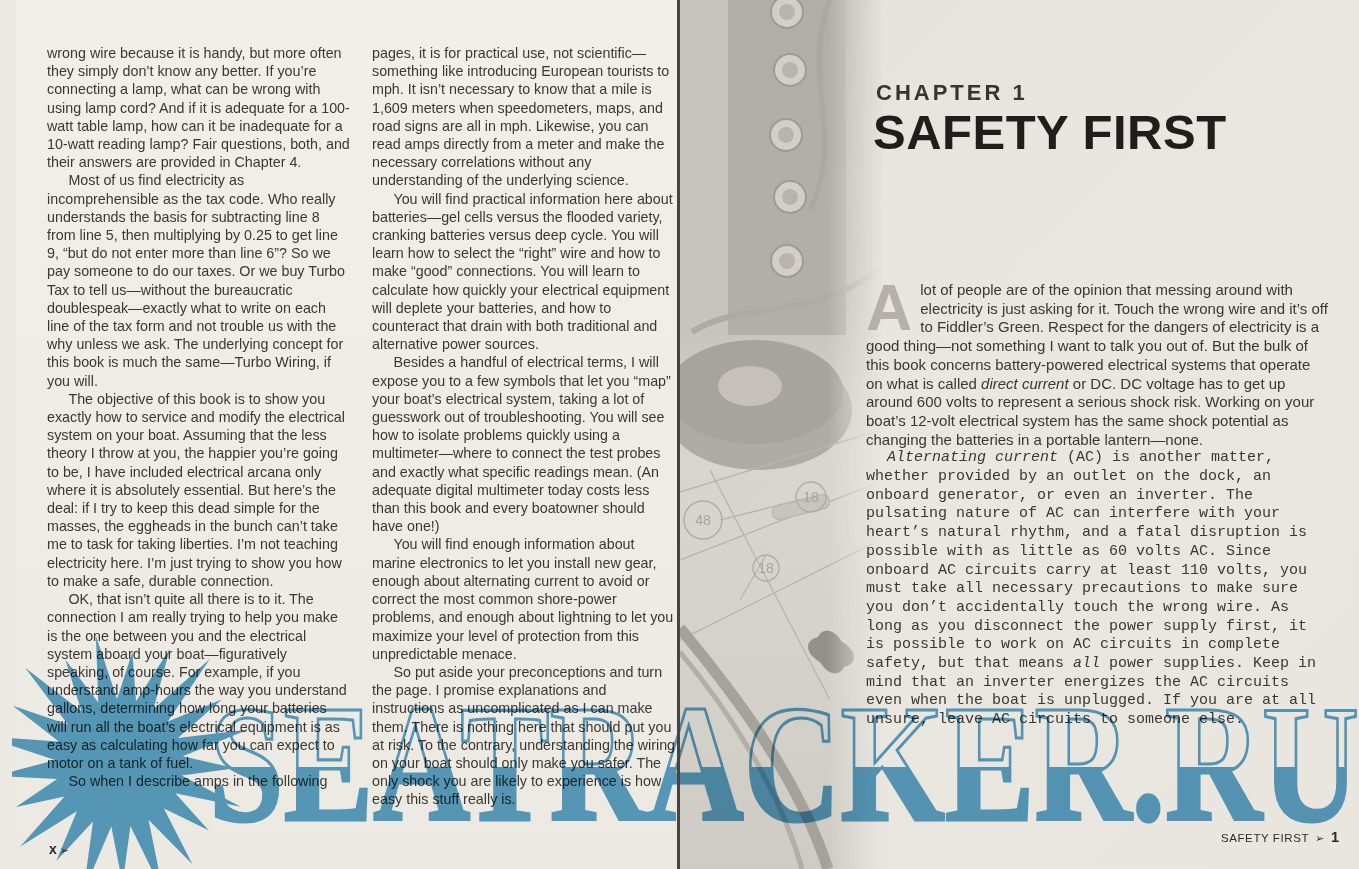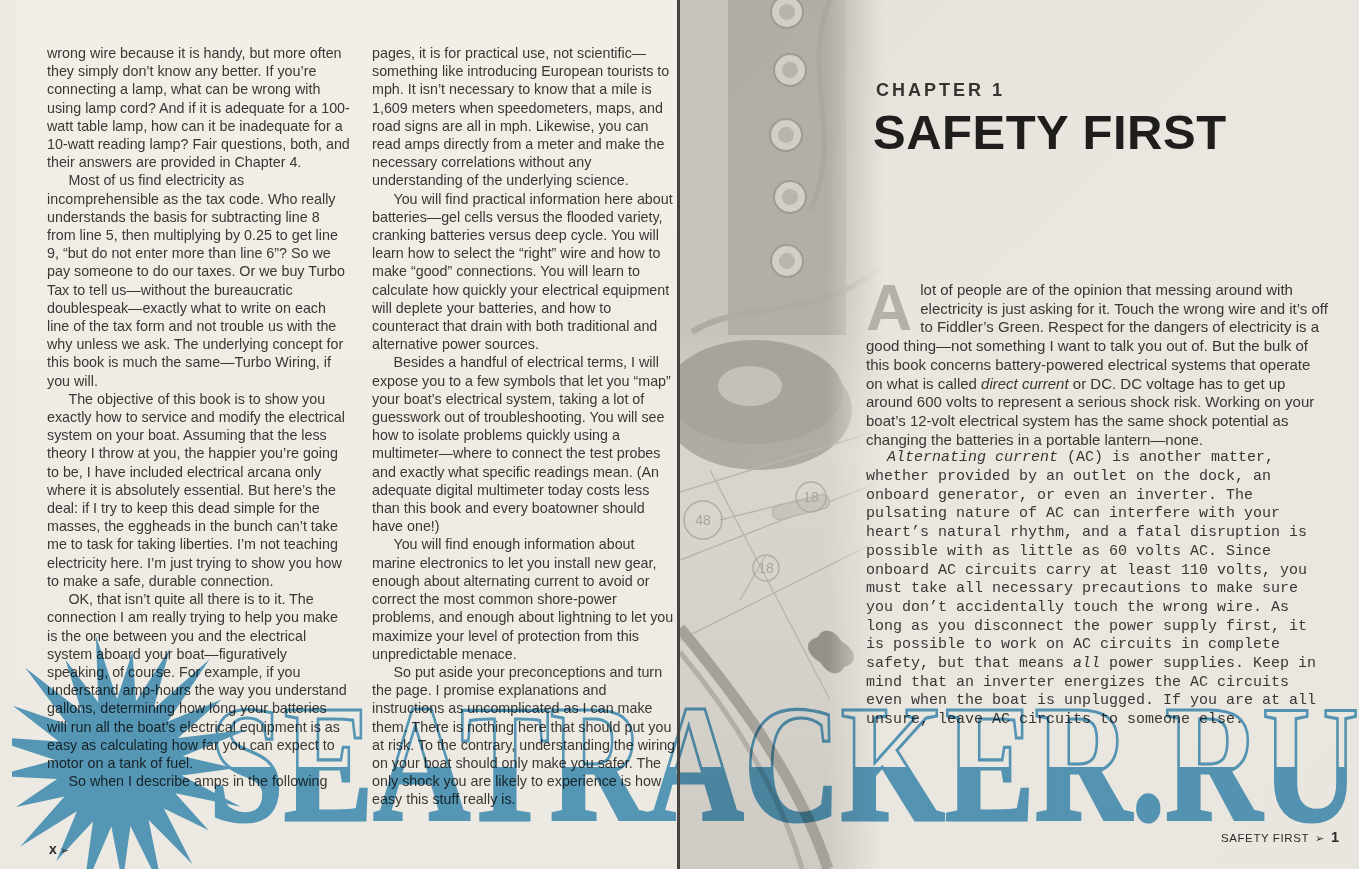--- a/index.html
+++ b/index.html
@@ -35,21 +35,21 @@
     position:absolute; left:680px; top:0; width:679px; height:869px;
     background:linear-gradient(135deg,#e5e1db 0%,#eae6e0 45%,#e9e5df 100%);
   }
   .photo{
     position:absolute; left:0; top:0; width:205px; height:869px; opacity:.6;
     -webkit-mask-image:linear-gradient(to right,#000 72%, transparent 99%);
     mask-image:linear-gradient(to right,#000 72%, transparent 99%);
   }
   .chapter-label{
     position:absolute; left:196px; top:80px;
-    font-size:18px; font-weight:bold; letter-spacing:3px; color:#37332f;
+    font-size:22px; font-weight:bold; letter-spacing:3px; color:#37332f;
   }
   .chapter-title{
     position:absolute; left:193px; top:104px; margin:0;
     font-size:49px; font-weight:bold; letter-spacing:0.5px; color:#201e1c;
   }
   .right-body{
     position:absolute; left:186px; top:281px; width:462px;
     font-size:15px; line-height:18.7px; color:#3b3733;
   }
   .right-body p{margin:0;}

